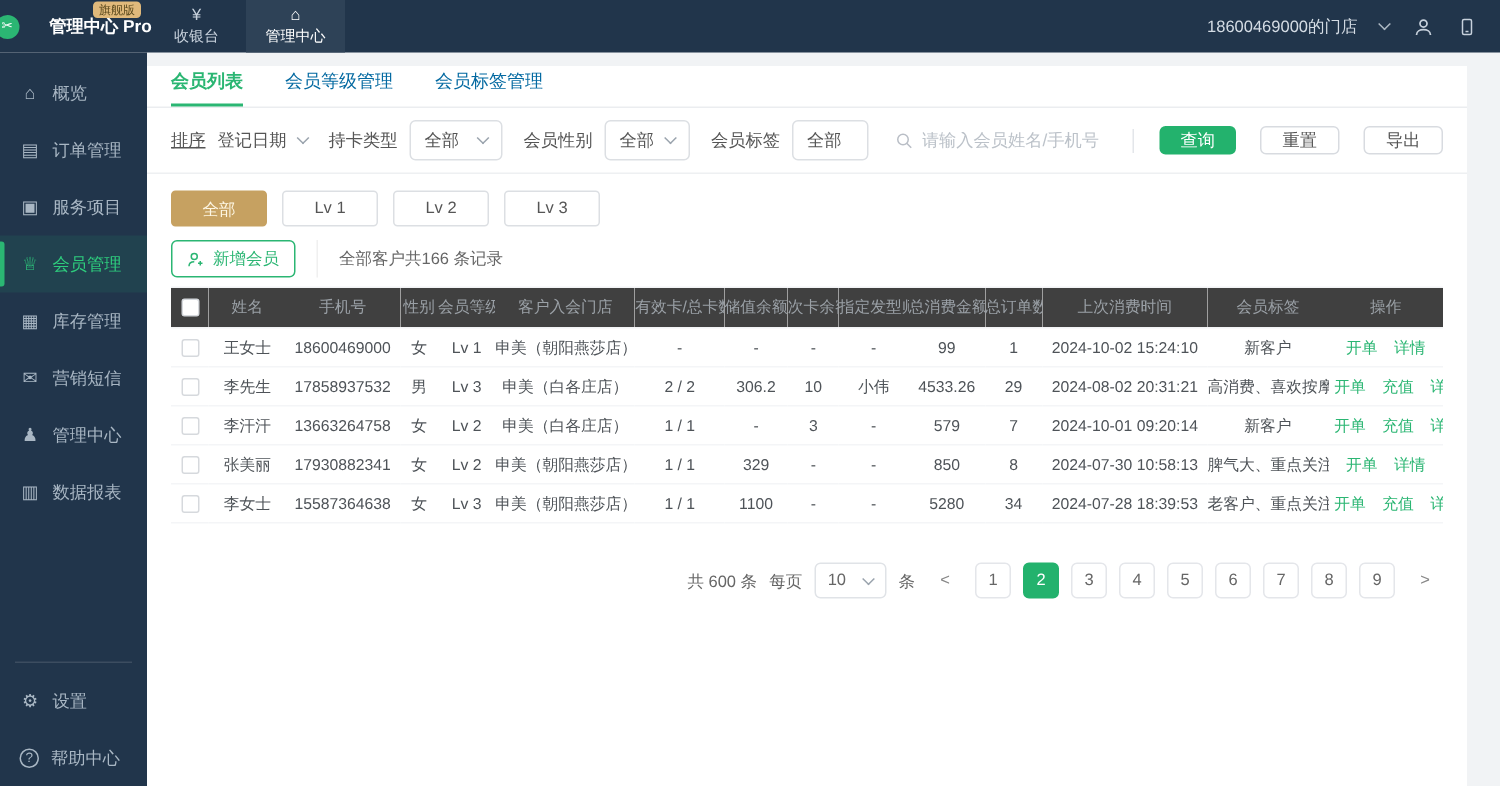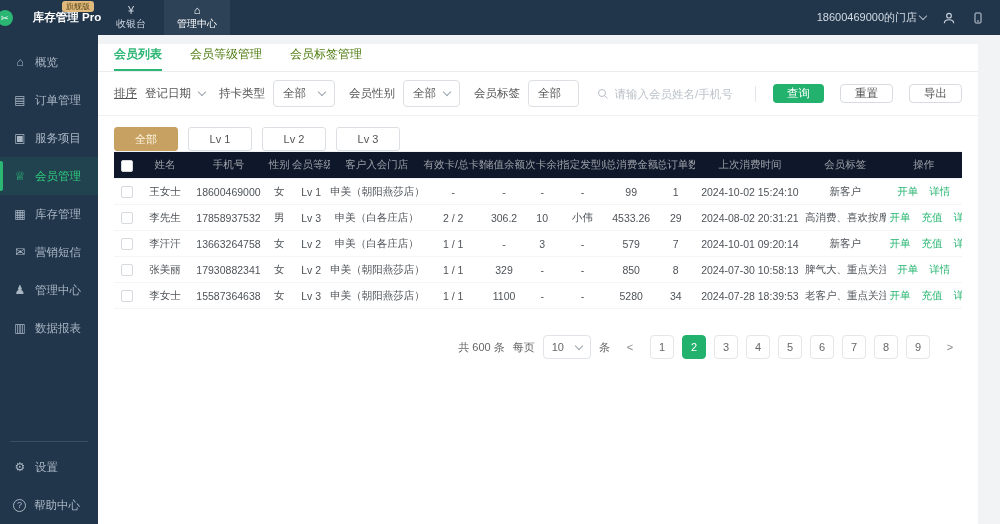--- a/index.html
+++ b/index.html
@@ -10,41 +10,41 @@
   
   .topbar { position:absolute; top:0; left:0; width:1000px; height:35px; background:#21354b; color:#c7d1dc; display:flex; align-items:stretch; z-index:3; }
   .logo-area { width:98px; position:relative; display:flex; align-items:center; justify-content:center; gap:20px; }
   .brand-badge { position:absolute; top:1px; right:4px; background:#e0b97b; color:#5b4a1e; font-size:8px; line-height:11px; padding:0 4px; border-radius:3px; }
   .logo-circle { width:16px; height:16px; border-radius:50%; background:#2bb673; color:#fff; font-size:9px; display:flex; align-items:center; justify-content:center; flex:none; }
   .brand-name { color:#fff; font-size:11.5px; font-weight:bold; white-space:nowrap; }
   .nav-item { width:66px; display:flex; flex-direction:column; align-items:center; justify-content:center; gap:1px; font-size:10px; cursor:pointer; }
   .nav-item .ni-icon { font-size:11px; line-height:11px; }
   .nav-item.active { background:#2e4257; color:#fff; }
   .top-right { margin-left:auto; display:flex; align-items:center; gap:16px; padding-right:16px; font-size:11px; color:#d4dce4; }
-  .store-switch { display:flex; align-items:center; gap:3px; cursor:pointer; }
+  .store-switch { display:flex; align-items:center; gap:15px; cursor:pointer; }
   .chev { width:6px; height:6px; border-right:1px solid #9aa3ad; border-bottom:1px solid #9aa3ad; transform:rotate(45deg); margin-top:-3px; flex:none; }
   .chev.light { border-color:#aeb9c4; }
 
   
   .sidebar { position:absolute; left:0; top:35px; width:98px; height:489px; background:#21354b; display:flex; flex-direction:column; padding-top:8px; color:#a9b7c4; z-index:2; }
   .side-item { height:38px; flex:none; display:flex; align-items:center; gap:8px; padding-left:13px; font-size:11.5px; cursor:pointer; position:relative; }
   .side-item .si-icon { font-size:12px; width:14px; text-align:center; flex:none; }
   .si-icon.circled { border:1px solid currentColor; border-radius:50%; width:13px; height:13px; line-height:11px; font-size:9px; }
   .side-item.active { color:#2ecc7d; background:rgba(43,182,115,0.10); }
   .side-item.active::before { content:""; position:absolute; left:0; top:4px; bottom:4px; width:3px; background:#2bb673; border-radius:0 2px 2px 0; }
   .side-divider { height:1px; background:rgba(255,255,255,0.12); margin:6px 10px; flex:none; }
   .side-footer { margin-top:auto; }
   .expiry-box { margin:8px 7px 8px; background:#2c415a; border-radius:4px; padding:5px 3px; text-align:center; color:#ddb26a; font-size:9px; line-height:13px; }
 
   
   .gutter { position:absolute; right:0; top:35px; width:22px; height:489px; background:#f1f3f5; }
   .main { position:absolute; left:98px; top:44px; width:880px; height:489px; background:#fff; overflow:hidden; z-index:1; }
 
   .tabs-bar { height:28px; display:flex; align-items:flex-end; gap:28px; padding:0 16px; border-bottom:1px solid #ebedf0; }
-  .tab { font-size:12px; color:#4d7c0f; padding-bottom:6px; cursor:pointer; border-bottom:2px solid transparent; }
+  .tab { font-size:12px; color:#0369a1; padding-bottom:6px; cursor:pointer; border-bottom:2px solid transparent; }
   .tab.active { color:#2bb673; border-bottom-color:#2bb673; font-weight:bold; }
 
   .filter-bar { height:44px; display:flex; align-items:center; padding:0 16px; gap:8px; border-bottom:1px solid #eef0f2; font-size:11.5px; color:#555; }
   .f-label { color:#555; white-space:nowrap; margin-left:6px; }
   .f-label:first-child { margin-left:0;text-decoration:underline; }
   .select { display:flex; align-items:center; gap:8px; cursor:pointer; white-space:nowrap; }
   .select.boxed { border:1px solid #dcdfe3; border-radius:4px; height:27px; padding:0 9px; justify-content:space-between; }
   .w-110 { width:108px; } .w-58 { width:58px; } .w-84 { width:84px; }
   .search { display:flex; align-items:center; gap:6px; margin-left:10px; }
   .search input { border:none; outline:none; font-size:11.5px; width:126px; color:#333; background:transparent; }
@@ -57,41 +57,41 @@
   .level-bar { display:flex; gap:10px; padding:11px 16px 0; }
   .lv-btn { min-width:64px; height:24px; border:1px solid #dcdfe3; border-radius:3px; display:flex; align-items:center; justify-content:center; font-size:11px; color:#555; background:#fff; cursor:pointer; }
   .lv-btn.active { background:#c6a161; border-color:#c6a161; color:#fdf6e3; }
 
   .toolbar { display:flex; align-items:center; padding:9px 16px 6px; }
   .btn.outline-green { border:1px solid #2bb673; color:#2bb673; background:#fff; gap:5px; height:25px; padding:0 10px; font-size:11px; }
   .summary { font-size:11px; color:#666; margin-left:14px; padding-left:14px; border-left:1px solid #f0f0f0; height:25px; display:flex; align-items:center; }
 
   .table-wrap { padding:0 16px; }
   table { width:100%; border-collapse:collapse; table-layout:fixed; }
-  thead th { background:#0f172a; color:#9aa0a6; font-weight:normal; font-size:10.5px; height:27px; border-top:1px solid #f2f3f5; border-bottom:1px solid #f2f3f5; white-space:nowrap; overflow:hidden; text-align:center;margin-top:28px; }
+  thead th { background:#404040; color:#9aa0a6; font-weight:normal; font-size:10.5px; height:27px; border-top:1px solid #f2f3f5; border-bottom:1px solid #f2f3f5; white-space:nowrap; overflow:hidden; text-align:center;margin-top:28px; }
   tbody td { font-size:10.5px; color:#4e5358; height:26px; text-align:center; border-bottom:1px solid #f4f5f7; white-space:nowrap; overflow:hidden; }
   .cb { display:inline-block; width:12px; height:12px; border:1px solid #d6d9dd; border-radius:2px; background:#fff; vertical-align:middle; cursor:pointer; }
   .action-link { color:#2bb673; cursor:pointer; margin:0 4px; }
 
   .pagination { display:flex; align-items:center; justify-content:flex-end; gap:8px; padding:26px 16px 0; font-size:11px; color:#666; }
   .pg-select { display:flex; align-items:center; gap:12px; border:1px solid #e0e3e7; border-radius:4px; height:24px; padding:0 8px; cursor:pointer; }
   .pg-btn { min-width:24px; height:24px; border:1px solid #e4e6ea; border-radius:4px; display:flex; align-items:center; justify-content:center; color:#666; cursor:pointer; background:#fff; padding:0 4px; }
   .pg-btn.arrow { border:none; background:transparent; color:#888; }
   .pg-btn.active { background:#23b26d; border-color:#23b26d; color:#fff; }
 </style>
 </head>
 <body>
 
 <div class="app">
 
   <div class="topbar">
     <div class="logo-area">
       <span class="brand-badge">旗舰版</span>
       <span class="logo-circle">✂</span>
-      <span class="brand-name">库存管理 Pro</span>
+      <span class="brand-name">管理中心 Pro</span>
     </div>
     <div class="nav-item">
       <span class="ni-icon">¥</span>
       <span>收银台</span>
     </div>
     <div class="nav-item active">
       <span class="ni-icon">⌂</span>
       <span>管理中心</span>
     </div>
     <div class="top-right">
@@ -205,20 +205,34 @@
       <div class="btn plain">导出</div>
     </div>
 
     <div class="level-bar">
       <div class="lv-btn active">全部</div>
       <div class="lv-btn">Lv 1</div>
       <div class="lv-btn">Lv 2</div>
       <div class="lv-btn">Lv 3</div>
     </div>
 
+    <div class="toolbar">
+      <div class="btn outline-green">
+        <span style="display:flex;">
+          <svg width="12" height="12" viewBox="0 0 24 24" fill="none" stroke="#2bb673" stroke-width="2">
+              <circle cx="9" cy="8" r="4"></circle>
+              <path d="M2 21c0-4 3-6 7-6"></path>
+              <line x1="17" y1="14" x2="17" y2="20"></line>
+              <line x1="14" y1="17" x2="20" y2="17"></line>
+            </svg>
+        </span>
+        <span>新增会员</span>
+      </div>
+      <div class="summary">全部客户共166 条记录</div>
+    </div>
 
     <div class="table-wrap">
       <table>
         <colgroup>
           <col style="width:3%">
             <col style="width:6%">
             <col style="width:9%">
             <col style="width:3%">
             <col style="width:4.5%">
             <col style="width:11%">

